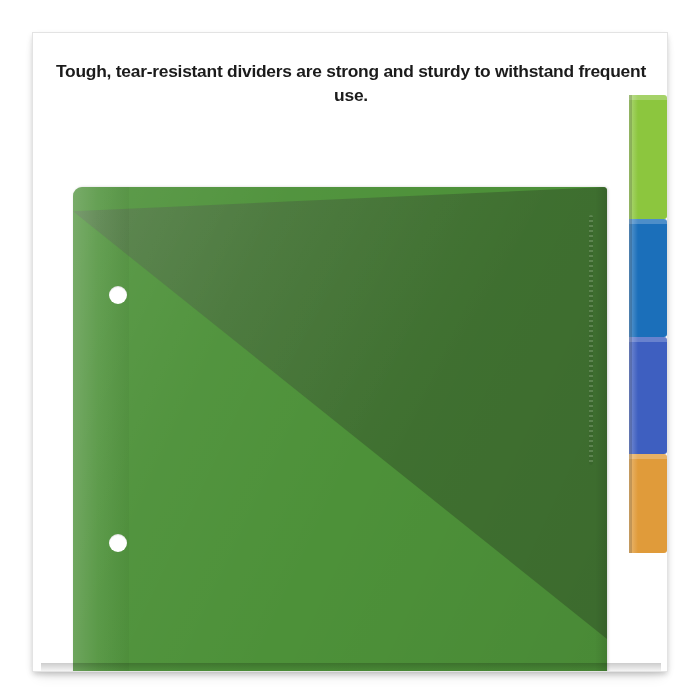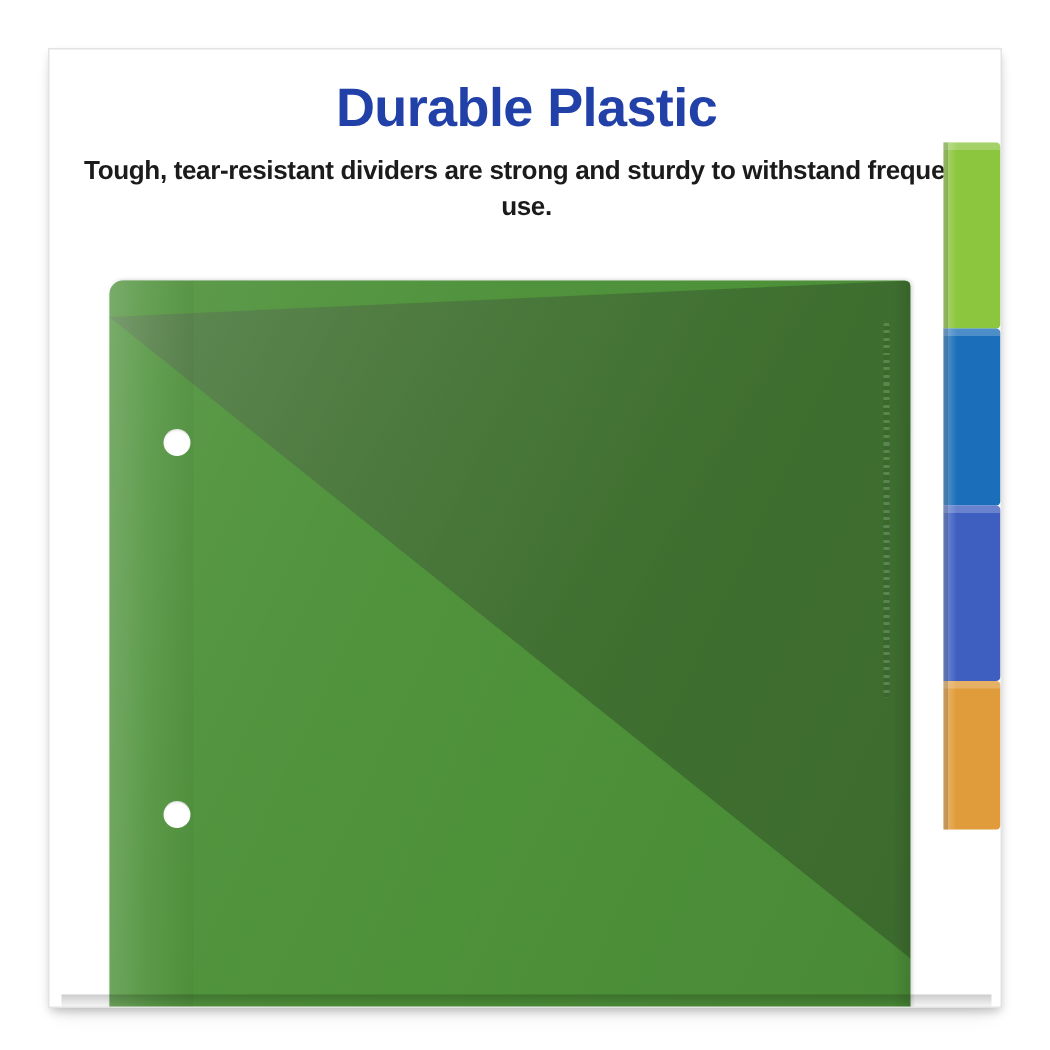--- a/index.html
+++ b/index.html
@@ -208,21 +208,20 @@
     background: linear-gradient(to bottom,
         rgba(0,0,0,0.20), rgba(0,0,0,0.0));
   }
 </style>
 </head>
 <body>
 
 <div class="product-card">
 
   <div class="headline-block">
-    <h1 class="headline" style="color: rgb(33, 65, 168);">Durable Plastic</h1>
     <p class="subhead" style="color: rgb(27, 27, 27);">Tough, tear-resistant dividers are strong and sturdy to withstand frequent use.</p>
   </div>
 
   <div class="photo-stage">
 
     <div class="tab" style="top:62px;height:124px;background:#8cc63e;">
       <span class="tab-top-hi"></span>
       <span class="tab-inner-sheen"></span>
       <span class="tab-edge-shadow"></span>
     </div>

